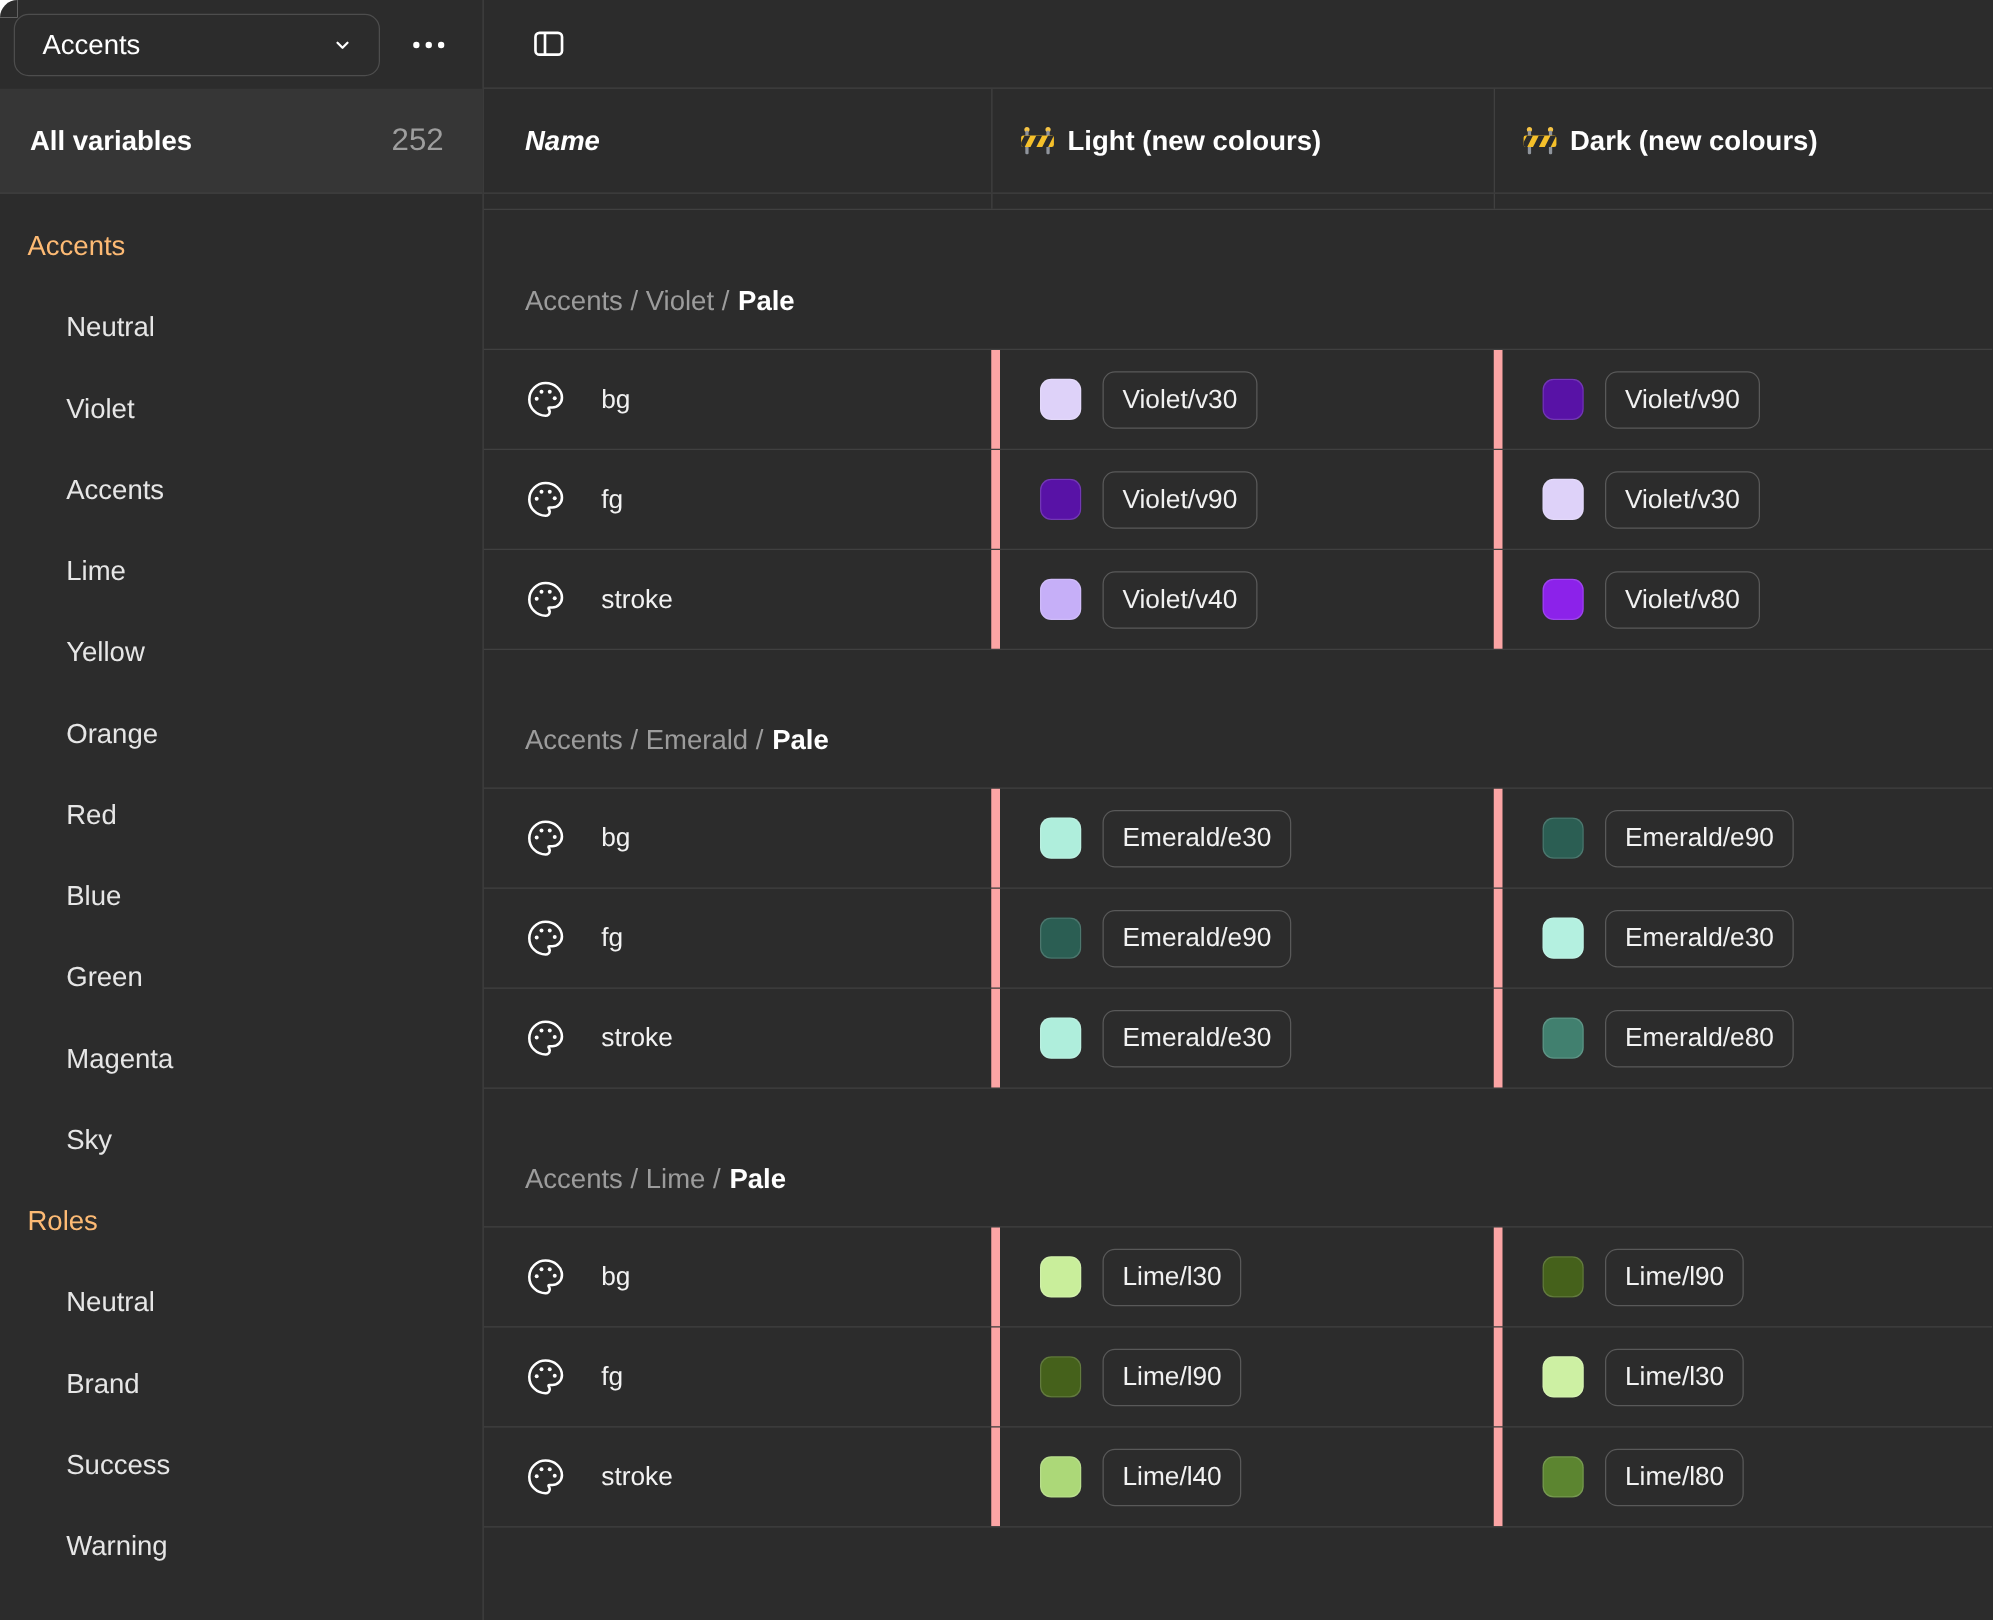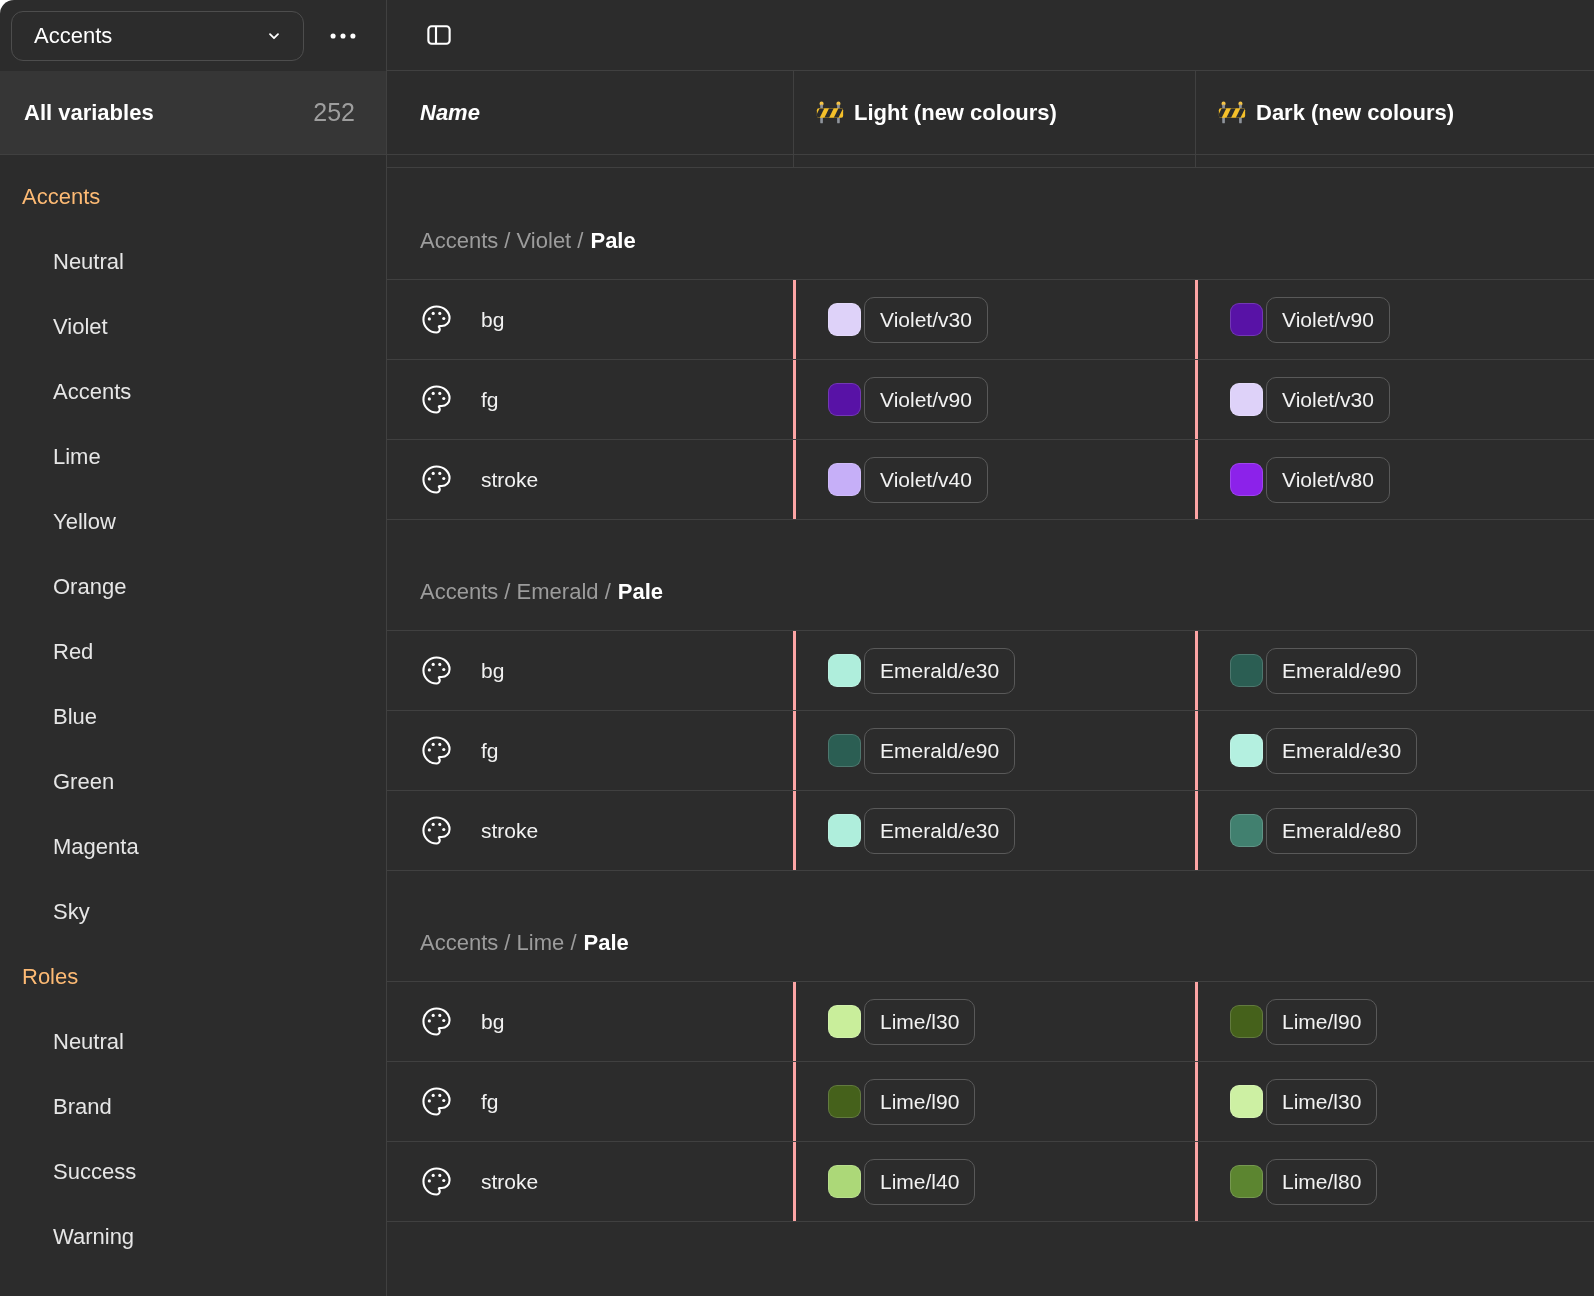--- a/index.html
+++ b/index.html
@@ -52,21 +52,21 @@
   .section-header{
     height:111px;display:flex;align-items:flex-end;
     padding:0 0 25px 33px;font-size:22px;color:#9c9c9c;
   }
   .section + .section .section-header{border-top:1px solid #404040;}
   .section-header .current{color:#ffffff;font-weight:700;margin-left:7px;}
 
   .trow{height:80px;display:grid;grid-template-columns:406px 402px 1fr;border-top:1px solid #404040;}
   .cell{display:flex;align-items:center;}
   .cell.name{padding-left:33px;gap:28px;font-size:21px;color:#f2f2f2;}
-  .cell.value{padding-left:32px;gap:3px;border-left:3px solid #fca5a5;}
+  .cell.value{padding-left:32px;gap:17px;border-left:7px solid #fca5a5;}
   .swatch{width:33px;height:33px;border-radius:9px;flex:0 0 auto;box-shadow:inset 0 0 0 1px rgba(255,255,255,0.16);}
   .chip{
     height:46px;display:inline-flex;align-items:center;padding:0 15px;
     border:1px solid #595959;border-radius:10px;font-size:21px;color:#f2f2f2;white-space:nowrap;
   }
   .end-spacer{flex:1 1 auto;border-top:1px solid #404040;}
   .icon{display:inline-flex;flex:0 0 auto;}
 </style>
 </head>
 <body>

